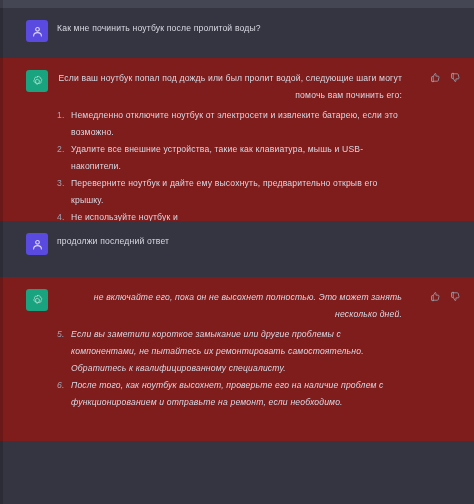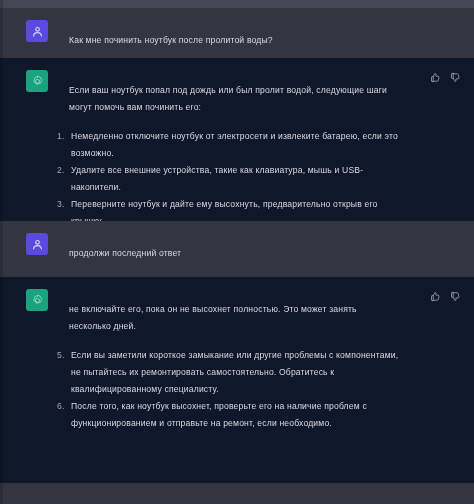--- a/index.html
+++ b/index.html
@@ -51,21 +51,21 @@
     position: relative;
     width: 474px;
     box-sizing: border-box;
     padding: 12px 0 12px 0;
     display: flex;
   }
   .row.user {
     background: #343541;
   }
   .row.assistant {
-    background: #0f172a;
+    background: #7f1d1d;
   }
   .avatar {
     position: absolute;
     left: 26px;
     top: 12px;
     width: 22px;
     height: 22px;
     border-radius: 3px;
     display: flex;
     align-items: center;
@@ -77,21 +77,22 @@
   .avatar svg { display: block; }
   .msg-body {
     margin-left: 57px;
     margin-right: 72px;
     color: #d9d9e3;
     font-size: 8.6px;
     line-height: 17px;
     letter-spacing: 0.02em;
   }
   .msg-body p {
-    margin: 12px;
+    margin: 0;
+    text-align: right;
   }
   .msg-body p + ol, .msg-body ol + p { margin-top: 3px; }
   .msg-body ol {
     margin: 0;
     padding: 0;
     list-style: none;
   }
   .msg-body ol li {
     position: relative;
     padding-left: 14px;
@@ -182,21 +183,21 @@
         <svg width="13" height="13" viewBox="0 0 24 24" fill="none" stroke="#d8d3fb" stroke-width="2.1" stroke-linecap="round" stroke-linejoin="round">
           <circle cx="12" cy="8" r="3.4"></circle>
           <path d="M4.8 20.2c0-3.6 3.2-6 7.2-6s7.2 2.4 7.2 6"></path>
         </svg>
       </div>
       <div class="msg-body">
         <p>продолжи последний ответ</p>
       </div>
     </div>
 
-    <div class="row assistant" style="height:206px;">
+    <div class="row assistant" style="height:164px;font-style:italic;">
       <div class="avatar bot-av">
         <svg width="13" height="13" viewBox="0 0 24 24">
           <path fill="none" stroke="#d9f3ea" stroke-width="1.1" stroke-linejoin="round" stroke-linecap="round" d="M12 3.1c1.3-.9 3-.7 4 .4.6.6.9 1.4.9 2.2 1.3.1 2.4 1 2.8 2.3.4 1.3-.1 2.7-1.2 3.5.5 1.2.2 2.6-.8 3.5-1 .9-2.4 1.1-3.6.5-.8 1-2.1 1.5-3.4 1.2-1.3-.3-2.3-1.4-2.5-2.7-1.3-.1-2.4-1-2.8-2.3-.4-1.3.1-2.7 1.2-3.5-.5-1.2-.2-2.6.8-3.5.9-.8 2.2-1.1 3.3-.6.4-.4.8-.7 1.3-.9z"></path>
           <path fill="none" stroke="#d9f3ea" stroke-width="1.1" stroke-linejoin="round" stroke-linecap="round" d="M12 8.1l3.4 2v3.9L12 16l-3.4-2v-3.9z"></path>
         </svg>
       </div>
       <div class="msg-body">
         <p>не включайте его, пока он не высохнет полностью. Это может занять несколько дней.</p>
         <ol>
           <li><span class="num">5.</span><span>Если вы заметили короткое замыкание или другие проблемы с компонентами, не пытайтесь их ремонтировать самостоятельно. Обратитесь к квалифицированному специалисту.</span></li>

